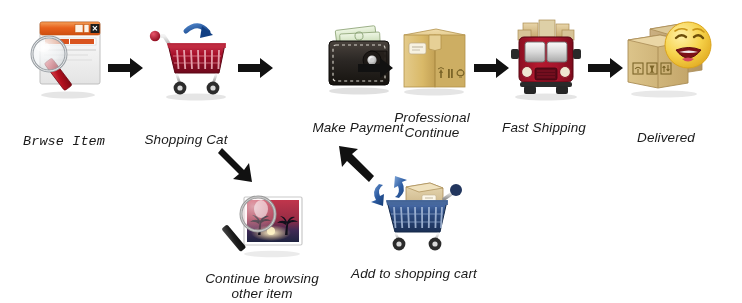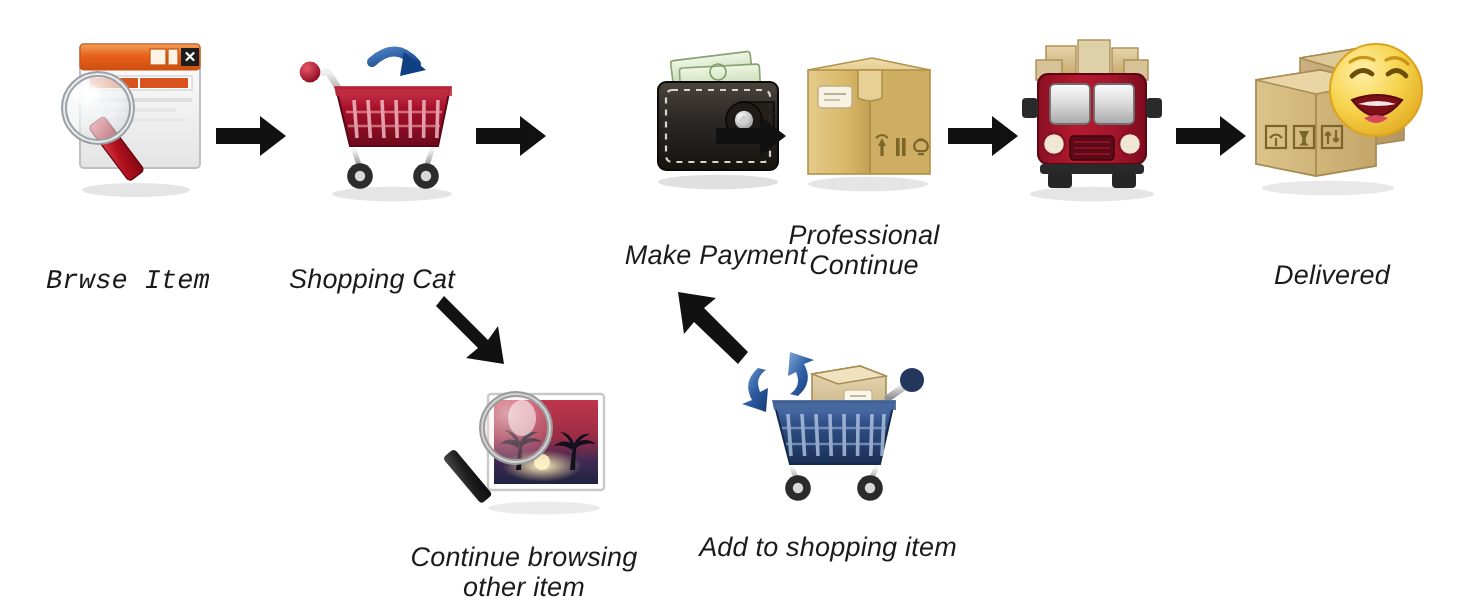--- a/index.html
+++ b/index.html
@@ -299,20 +299,21 @@
         <circle cx="29" cy="56" r="5.5" fill="#efe7d2" stroke="#8a1224" stroke-width="1.2"></circle>
         <circle cx="67" cy="56" r="5.5" fill="#efe7d2" stroke="#8a1224" stroke-width="1.2"></circle>
 
         <rect x="22" y="66" width="52" height="5" rx="2" fill="#2a2a2a"></rect>
 
         <rect x="26" y="70" width="12" height="8" rx="2" fill="#262626"></rect>
         <rect x="58" y="70" width="12" height="8" rx="2" fill="#262626"></rect>
         <ellipse cx="48" cy="81" rx="31" ry="3.6" fill="#000" opacity=".10"></ellipse>
       </svg>
     </div>
+    <div class="label" style="margin-top:18px;">Fast Shipping</div>
   </div>
 
   <div class="arrow" style="left:588px; top:57px;">
     <svg width="36" height="22" viewBox="0 0 36 22">
       <path d="M0 7 L22 7 L22 1 L35 11 L22 21 L22 15 L0 15 Z" fill="#111111"></path>
     </svg>
   </div>
 
   <div class="step" style="left:610px; top:12px; width:112px;">
     <div class="icon-box" style="height:90px;">
@@ -494,16 +495,16 @@
 
         <path d="M32 70 L86 70" stroke="url(#g_chrome2)" stroke-width="3.2" stroke-linecap="round"></path>
         <path d="M37 70 L40 77 M79 70 L76 77" stroke="url(#g_chrome2)" stroke-width="2.6" stroke-linecap="round"></path>
 
         <circle cx="40" cy="80" r="6.4" fill="#2b2b2b"></circle>
           <circle cx="40" cy="80" r="2.6" fill="#d8d8d8"></circle>
         <circle cx="76" cy="80" r="6.4" fill="#2b2b2b"></circle>
           <circle cx="76" cy="80" r="2.6" fill="#d8d8d8"></circle>
       </svg>
     </div>
-    <div class="label" style="margin-top:14px;">Add to shopping item</div>
+    <div class="label" style="margin-top:14px;">Add to shopping cart</div>
   </div>
 
 </div>
 
 </body></html>

